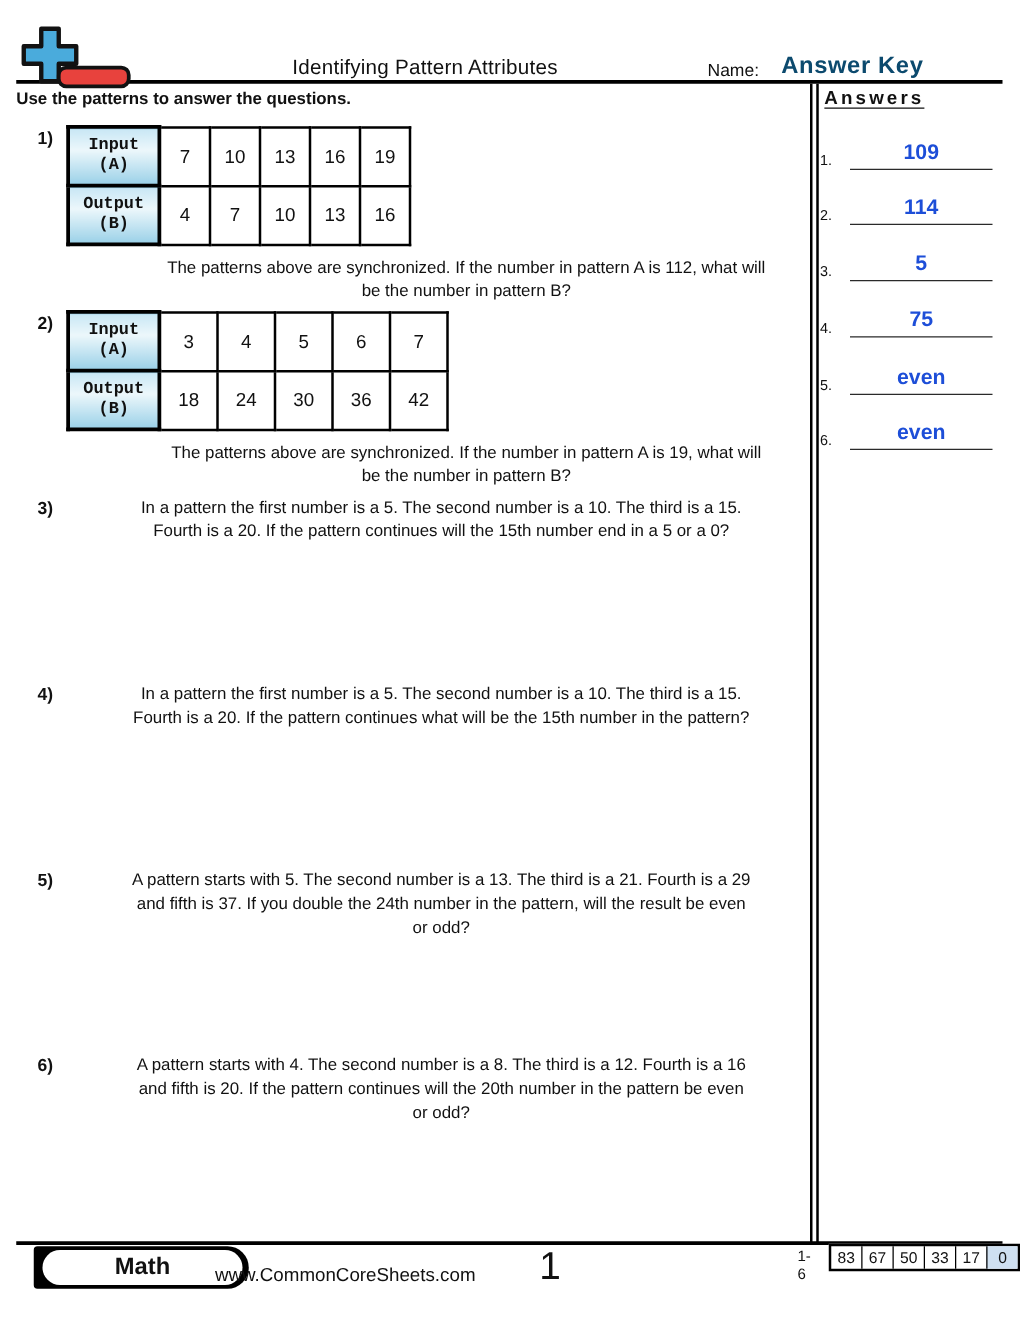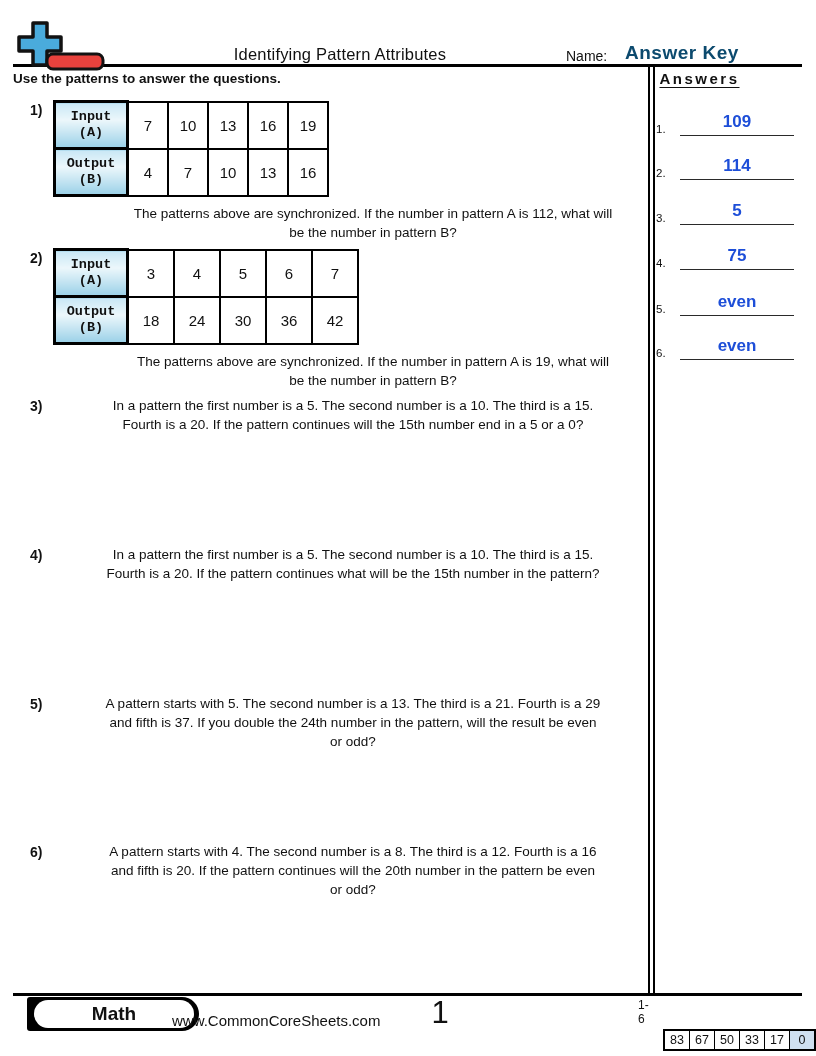--- a/index.html
+++ b/index.html
@@ -45,21 +45,21 @@
 
   
   .rule-bottom{left:13px;top:993px;width:789px;height:2.5px;background:#000;}
   .math-badge{left:27px;top:997px;width:140px;height:34px;background:#000;border-radius:3px 17px 17px 3px;padding-left:32px;}
   .math-inner{position:absolute;left:7px;top:3px;right:5px;bottom:3px;background:#fff;border-radius:14px;
               display:flex;align-items:center;justify-content:center;font-size:19px;font-weight:bold;}
   .website{left:172px;top:1012px;font-size:15px;}
   .page-num{left:420px;top:995px;width:40px;text-align:center;font-size:31px;}
   .score{left:614px;top:995px;display:flex;align-items:flex-start;}
   .score-label{font-size:12px;margin-right:12px;padding-top:3px;margin-left:24px;}
-  .score-cells{display:flex;border:2px solid #000;background:#fff;margin-top:34px;}
+  .score-cells{display:flex;border:2px solid #000;background:#fff;}
   .score-cell{width:24px;height:18px;border-left:1.5px solid #000;font-size:12.5px;
               display:flex;align-items:center;justify-content:center;}
   .score-cell:first-child{border-left:none;}
   .score-cell.hl{background:#cfe0f1;}
 </style>
 </head>
 <body>
 
 <div class="abs rule-top"></div>
 

